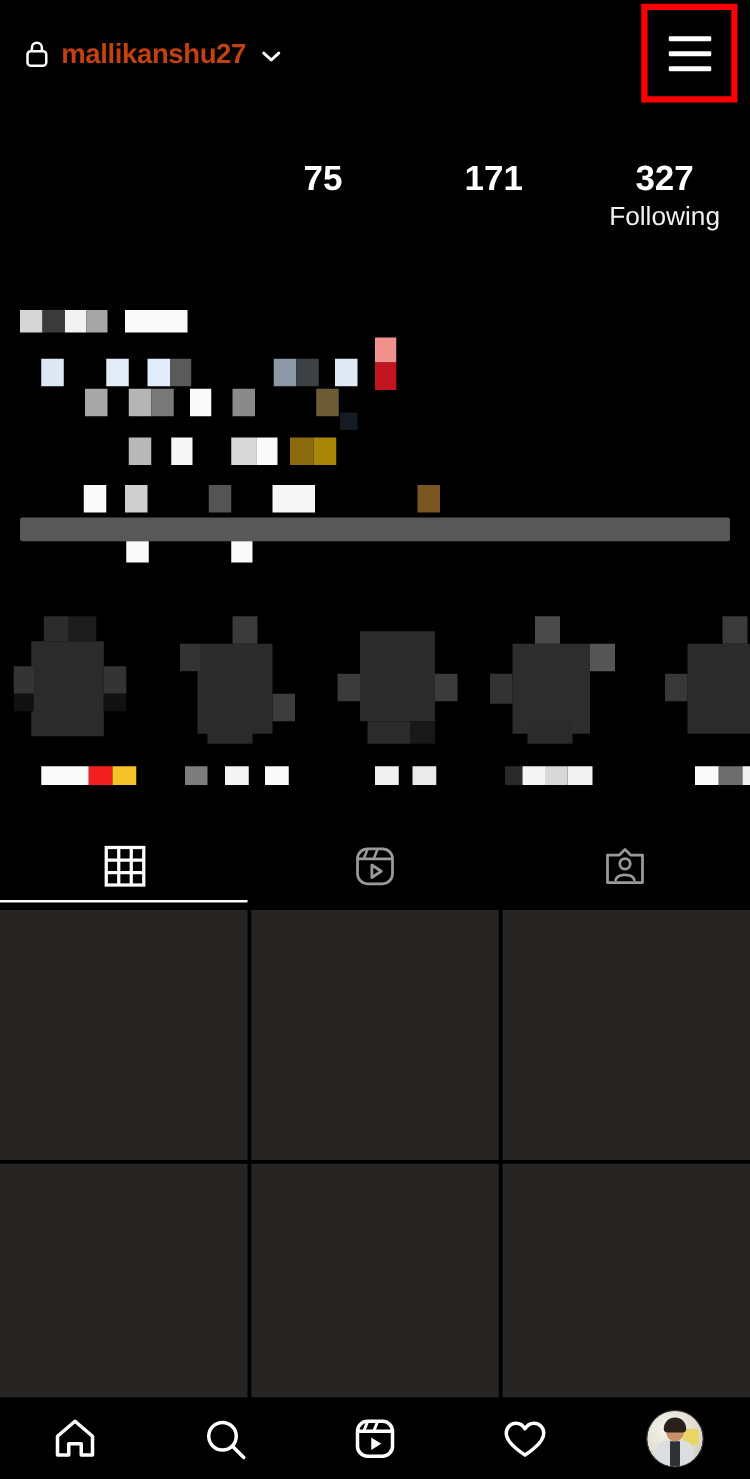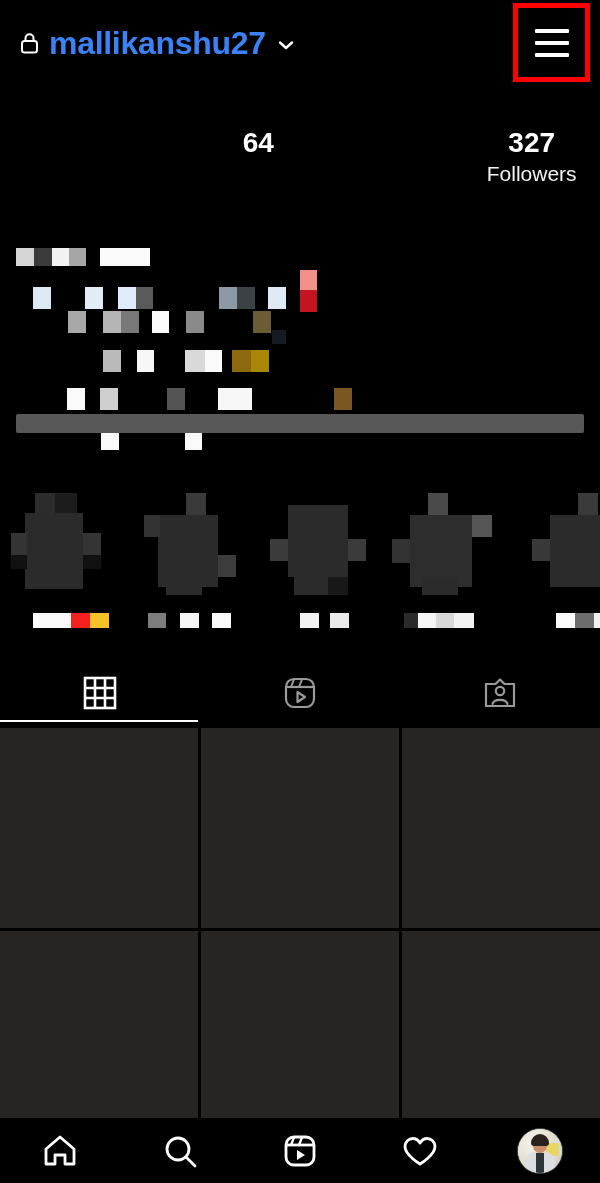--- a/index.html
+++ b/index.html
@@ -27,24 +27,24 @@
     background: #000;
   }
   .header-left {
     display: flex;
     align-items: center;
     margin-left: 20px;
     gap: 10px;
   }
   .lock-icon { width: 19px; height: 22px; display: block; }
   .username {
-    font-size: 32px;
+    font-size: 22px;
     font-weight: bold;
     letter-spacing: -0.3px;
-    color: #3b82f6;
+    color: #c2410c;
     line-height: 1;
   }
   .chevron-down { width: 20px; height: 20px; display: block; margin-top: 4px; }
   .header-right {
     position: absolute;
     right: 0; top: 0;
     height: 86px;
     display: flex;
     align-items: center;
   }
@@ -236,27 +236,28 @@
     <div class="menu-lines">
       <i></i>
         <i></i>
         <i></i>
     </div>
   </div>
 </div>
 
 <div class="stats">
   <div class="stat">
-    <div class="stat-num">64</div>
+    <div class="stat-num">75</div>
   </div>
   <div class="stat">
+    <div class="stat-num">171</div>
   </div>
   <div class="stat">
     <div class="stat-num">327</div>
-    <div class="stat-label">Followers</div>
+    <div class="stat-label">Following</div>
   </div>
 </div>
 
 <div class="bio-area">
 
   <i class="px" style="left:16px;  top:18px; width:18px; height:18px; background:#d6d6d6;"></i>
   <i class="px" style="left:34px;  top:18px; width:18px; height:18px; background:#3b3b3b;"></i>
   <i class="px" style="left:52px;  top:18px; width:17px; height:18px; background:#f2f2f2;"></i>
   <i class="px" style="left:69px;  top:18px; width:17px; height:18px; background:#a6a6a6;"></i>
   <i class="px" style="left:100px; top:18px; width:50px; height:18px; background:#fafafa;"></i>

